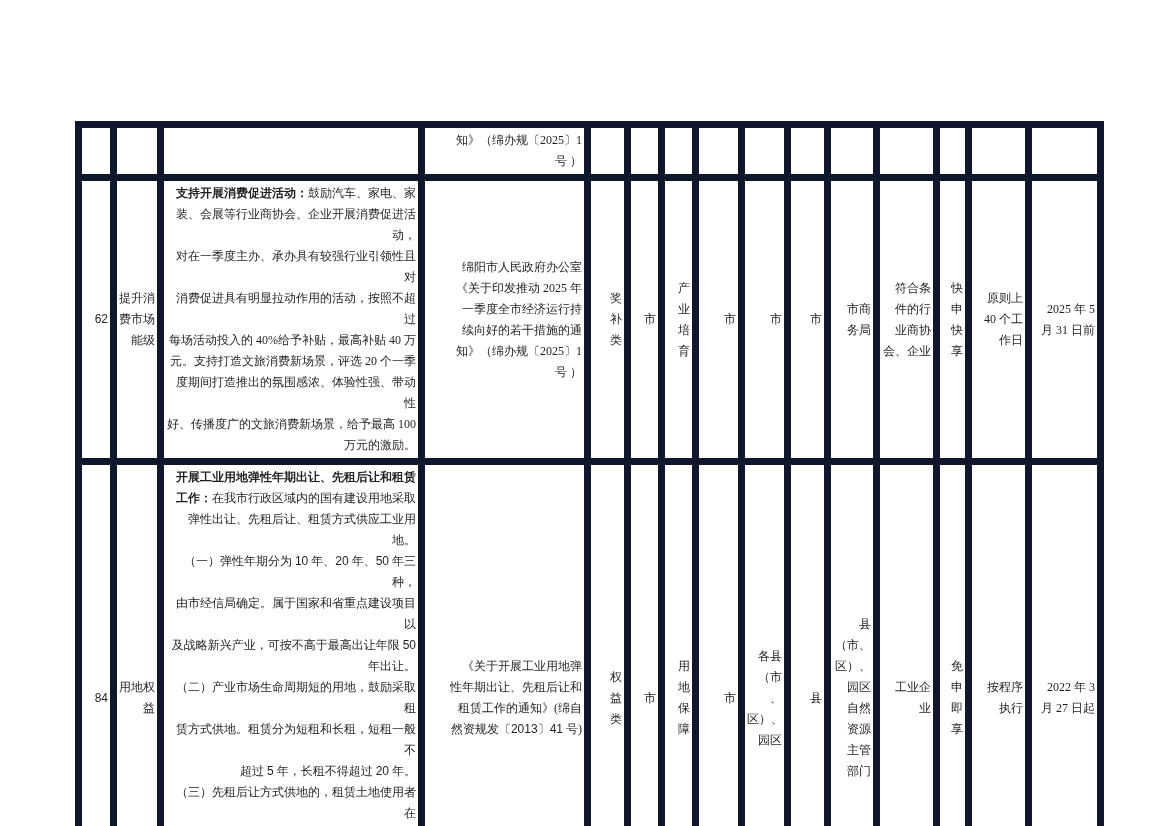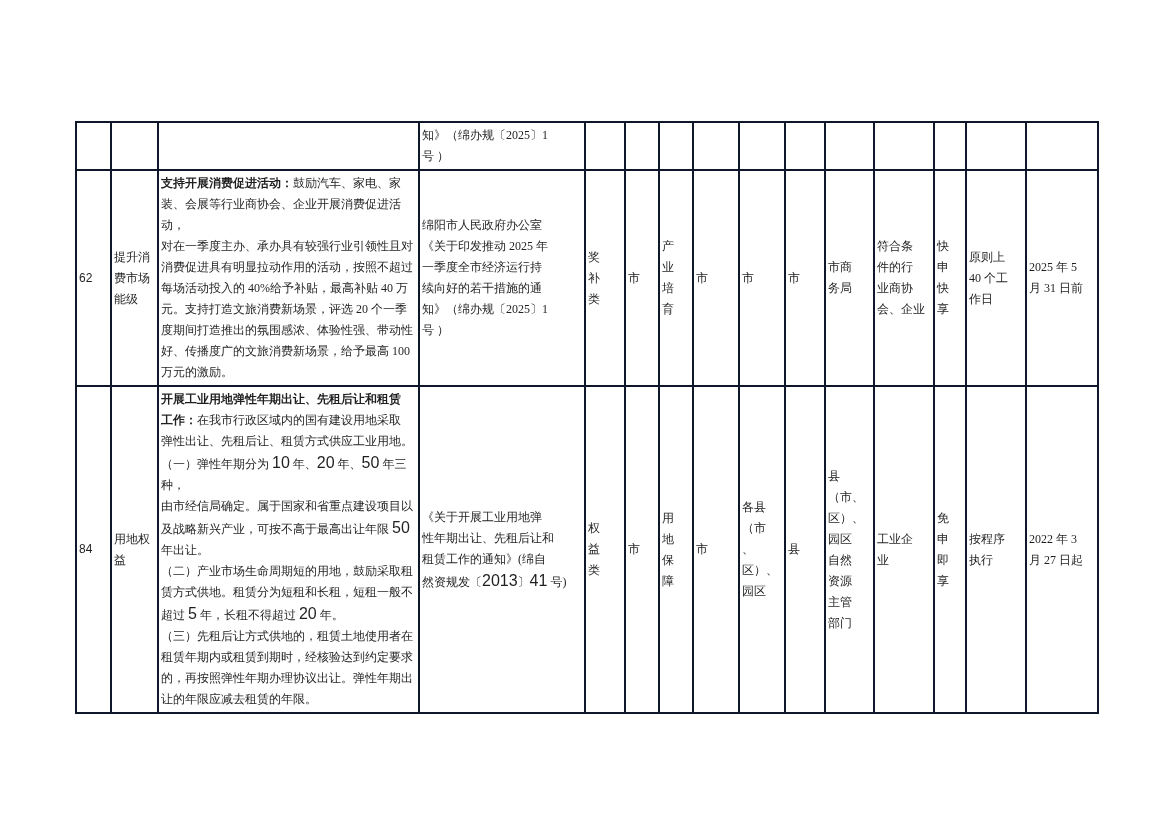--- a/index.html
+++ b/index.html
@@ -13,23 +13,23 @@
   .page { position: relative; width: 1169px; height: 826px; background: #ffffff; }
   .sheet { position: absolute; left: 75px; top: 121px; }
 
   table.policy {
     border-collapse: collapse;
     table-layout: fixed;
     width: 1022px;
     background: #ffffff;
   }
   table.policy td {
-    border: 2px solid #0f172a;
+    border: 7px solid #0f172a;
     vertical-align: middle;
-    text-align: left;
+    text-align: right;
     white-space: pre-line;
     font-size: 12px;
     line-height: 21px;
     padding: 2px 2px;
     overflow: hidden;
     word-break: break-all;
   }
   td.c-no {
     font-family: Liberation Sans, sans-serif;
     font-size: 13px;
@@ -42,21 +42,21 @@
     padding: 3px 4px 3px 5px;
     margin-left: 24px;
   }
   td.c-desc b { font-weight: bold; }
   td.c-doc {
     font-size: 11.5px;
     padding: 2px 3px;
   }
   .num-sans {
     font-family: "Liberation Sans", "DejaVu Sans", sans-serif;
-    font-size: 16px;
+    font-size: 12px;
   }
 </style>
 </head>
 <body>
 
 <div class="page">
   <div class="sheet">
     <table class="policy">
       <colgroup>
         <col style="width:35px">

